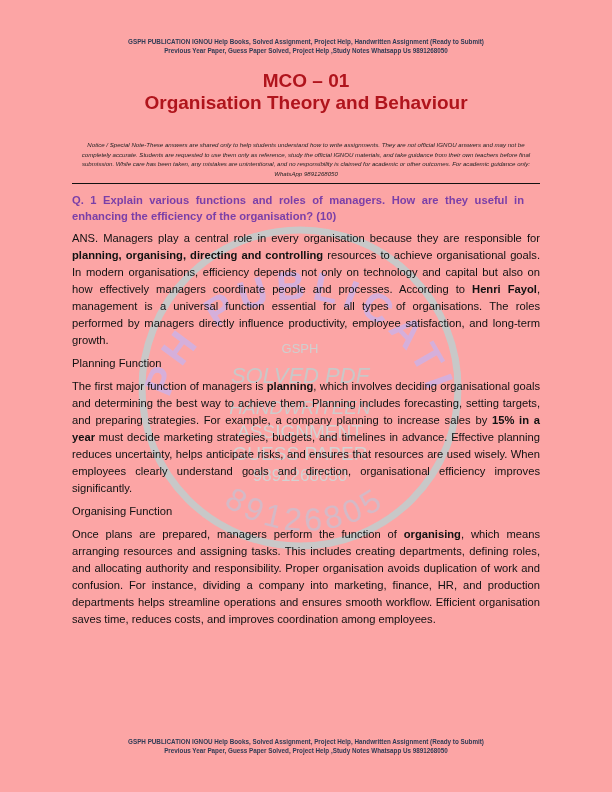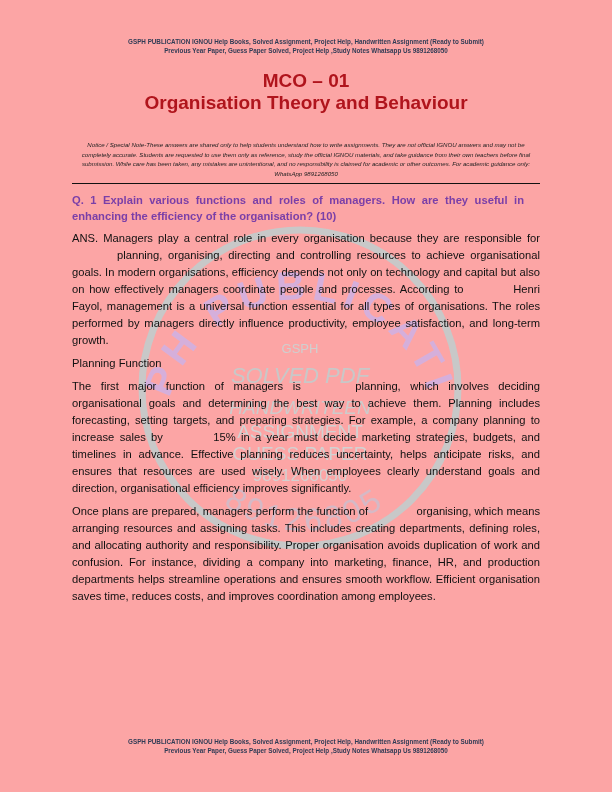--- a/index.html
+++ b/index.html
@@ -9,21 +9,21 @@
     .hdr { top: 37px; }
     .ftr { top: 737px; }
     .code { position: absolute; top: 70px; left: 0; width: 612px; text-align: center; color: #b0141c; font-weight: bold; font-size: 19px; }
     .title { position: absolute; top: 92px; left: 0; width: 612px; text-align: center; color: #b0141c; font-weight: bold; font-size: 19px; }
     .notice { position: absolute; top: 140px; left: 72px; width: 468px; text-align: center; font-style: italic; font-size: 6.1px; line-height: 9.6px; color: #222; }
     .rule { position: absolute; top: 183px; left: 72px; width: 468px; height: 0; border-top: 1px solid #111; }
     .content { position: absolute; top: 192px; left: 72px; width: 468px; font-size: 11.2px; line-height: 17px; text-align: justify; }
     .q { color: #7a3fa8; font-weight: bold; margin: 0 16px 6px 0; font-size: 11.2px; line-height: 16px; }
     .p { margin: 0 0 6px 0; }
     .h { font-weight: normal; margin: 0 0 6px 0; }
-    b { font-weight: normal; margin-left: 45px; }
+    b { font-weight: bold; }
     .wm { position: absolute; left: 120px; top: 198px; width: 360px; height: 360px; pointer-events: none; }
     .wm svg { width: 360px; height: 360px; }
   </style>
 </head>
 <body>
 
 <div class="page">
 
   <div class="hdr">
     <div>GSPH PUBLICATION IGNOU Help Books, Solved Assignment, Project Help, Handwritten Assignment (Ready to Submit)</div>
@@ -59,20 +59,21 @@
   </div>
 
   <div class="content">
     <p class="q">Q. 1 Explain various functions and roles of managers. How are they useful in enhancing the efficiency of the organisation? (10)</p>
 
     <p class="p"><span>ANS. Managers play a central role in every organisation because they are responsible for </span><b>planning, organising, directing and controlling</b><span> resources to achieve organisational goals. In modern organisations, efficiency depends not only on technology and capital but also on how effectively managers coordinate people and processes. According to </span><b>Henri Fayol</b><span>, management is a universal function essential for all types of organisations. The roles performed by managers directly influence productivity, employee satisfaction, and long-term growth.</span></p>
 
     <p class="h">Planning Function</p>
     <p class="p"><span>The first major function of managers is </span><b>planning</b><span>, which involves deciding organisational goals and determining the best way to achieve them. Planning includes forecasting, setting targets, and preparing strategies. For example, a company planning to increase sales by </span><b>15% in a year</b><span> must decide marketing strategies, budgets, and timelines in advance. Effective planning reduces uncertainty, helps anticipate risks, and ensures that resources are used wisely. When employees clearly understand goals and direction, organisational efficiency improves significantly.</span></p>
 
+    <p class="h">Organising Function</p>
     <p class="p"><span>Once plans are prepared, managers perform the function of </span><b>organising</b><span>, which means arranging resources and assigning tasks. This includes creating departments, defining roles, and allocating authority and responsibility. Proper organisation avoids duplication of work and confusion. For instance, dividing a company into marketing, finance, HR, and production departments helps streamline operations and ensures smooth workflow. Efficient organisation saves time, reduces costs, and improves coordination among employees.</span></p>
 
   </div>
 
   <div class="ftr">
     <div>GSPH PUBLICATION IGNOU Help Books, Solved Assignment, Project Help, Handwritten Assignment (Ready to Submit)</div>
     <div>Previous Year Paper, Guess Paper Solved, Project Help ,Study Notes Whatsapp Us 9891268050</div>
   </div>
 </div>
 

